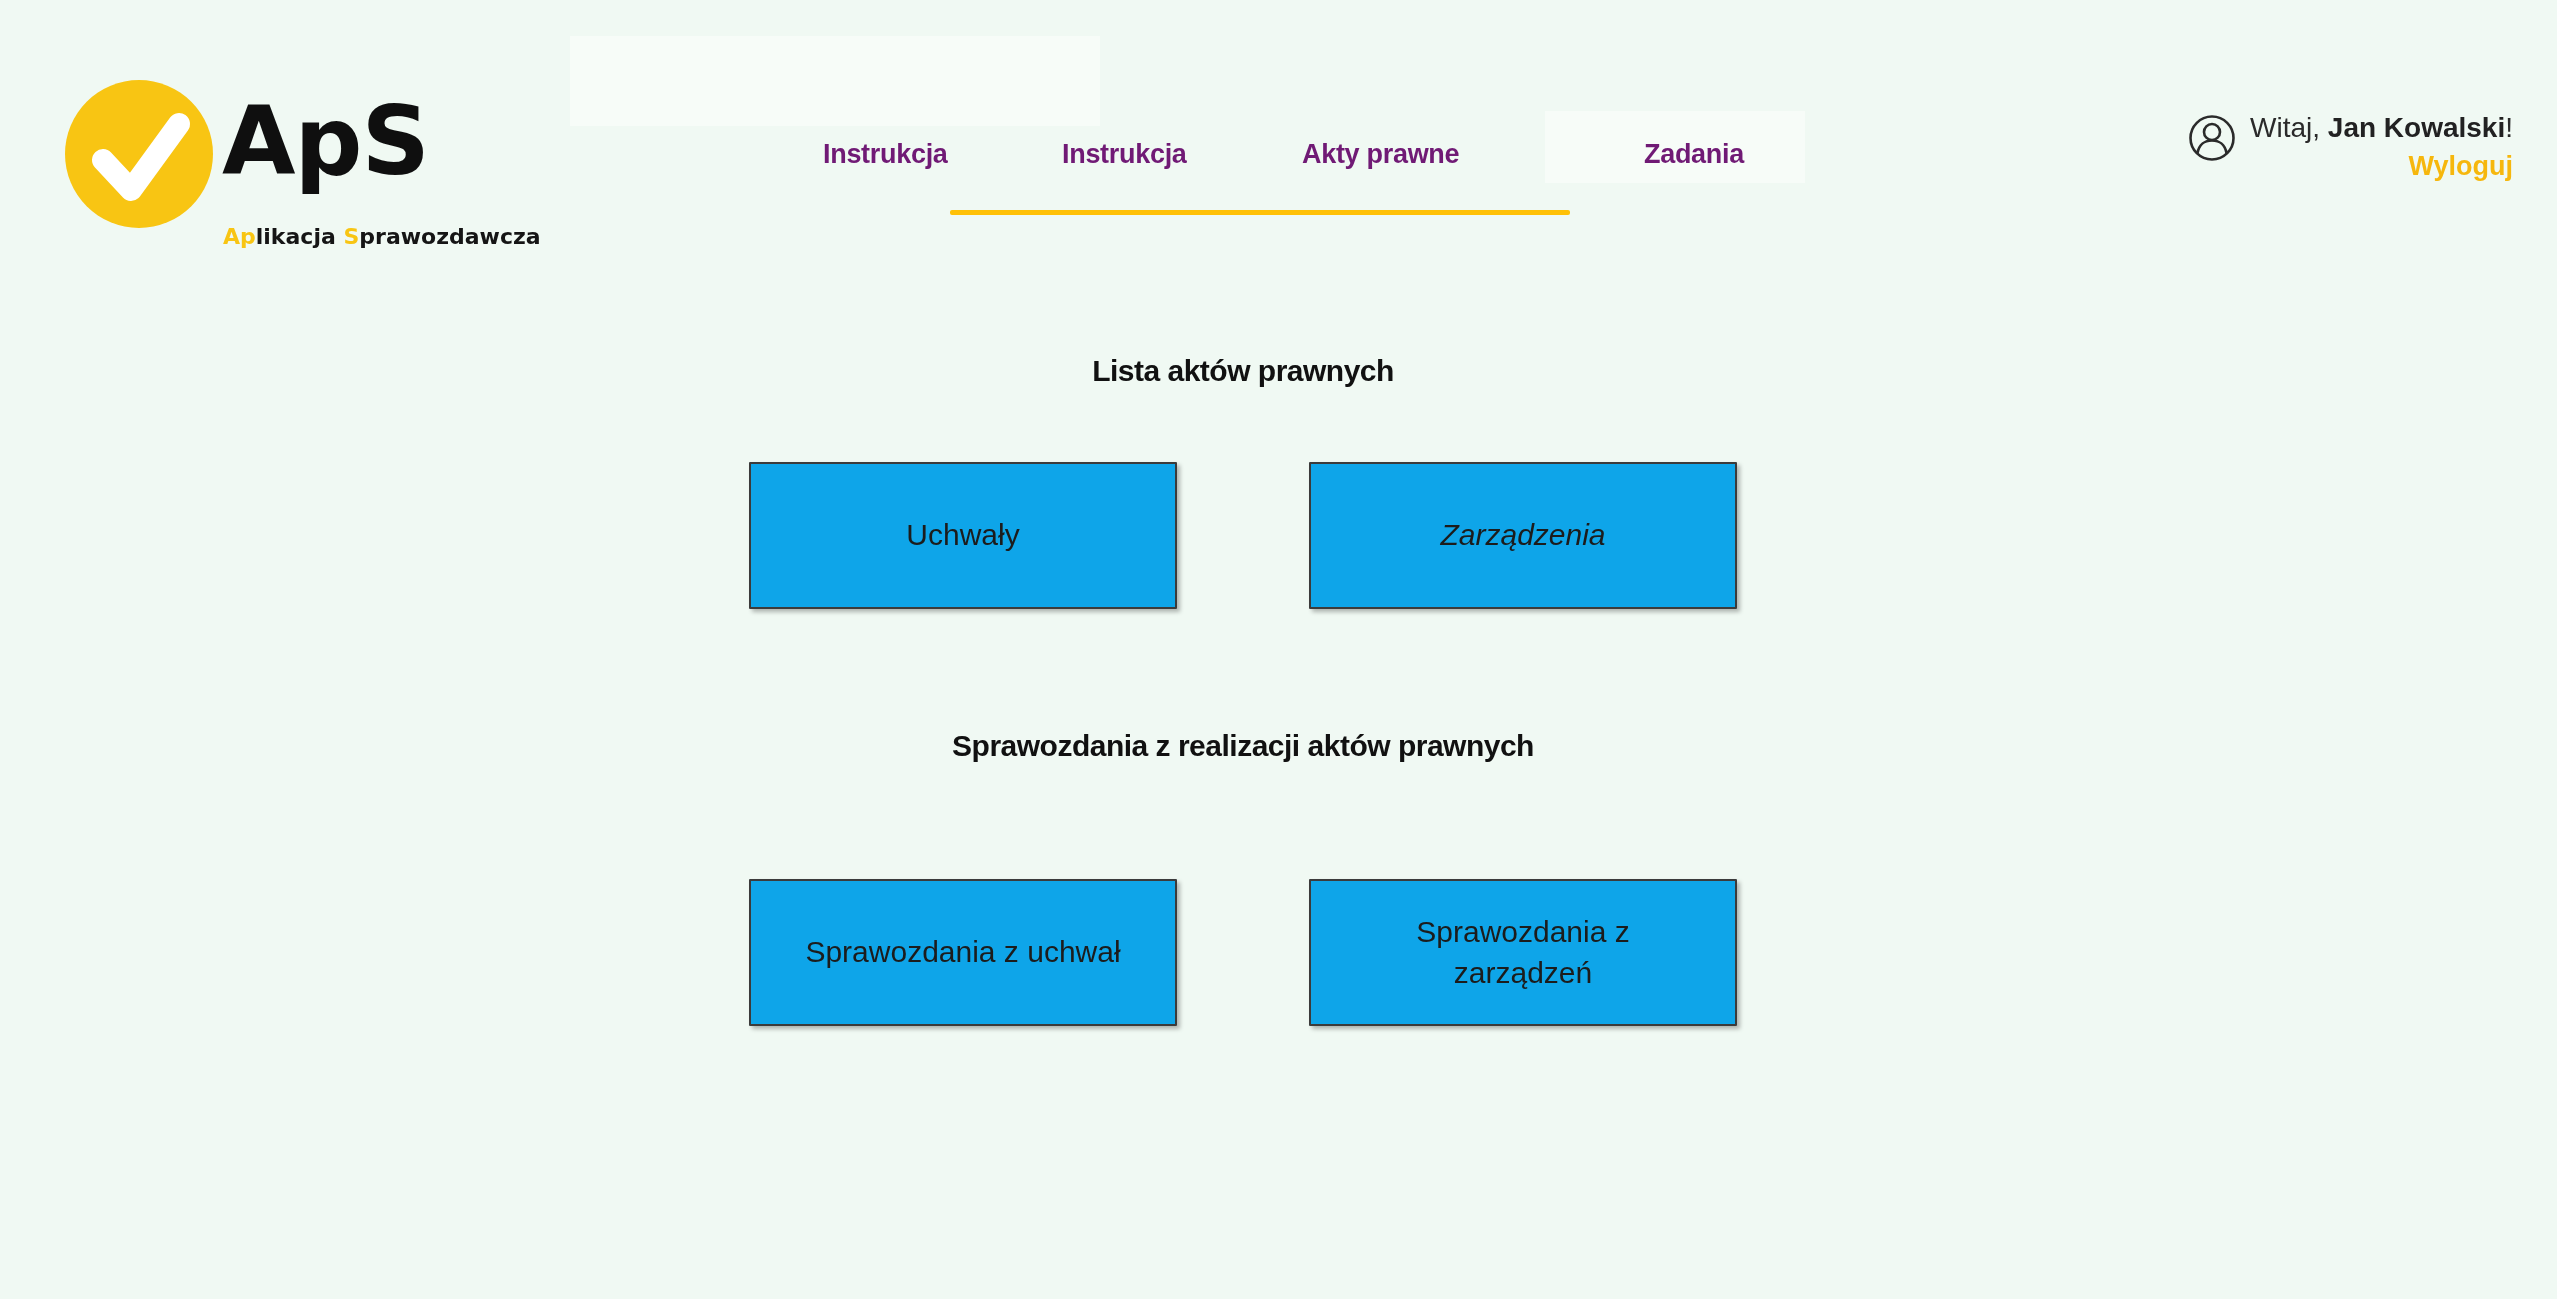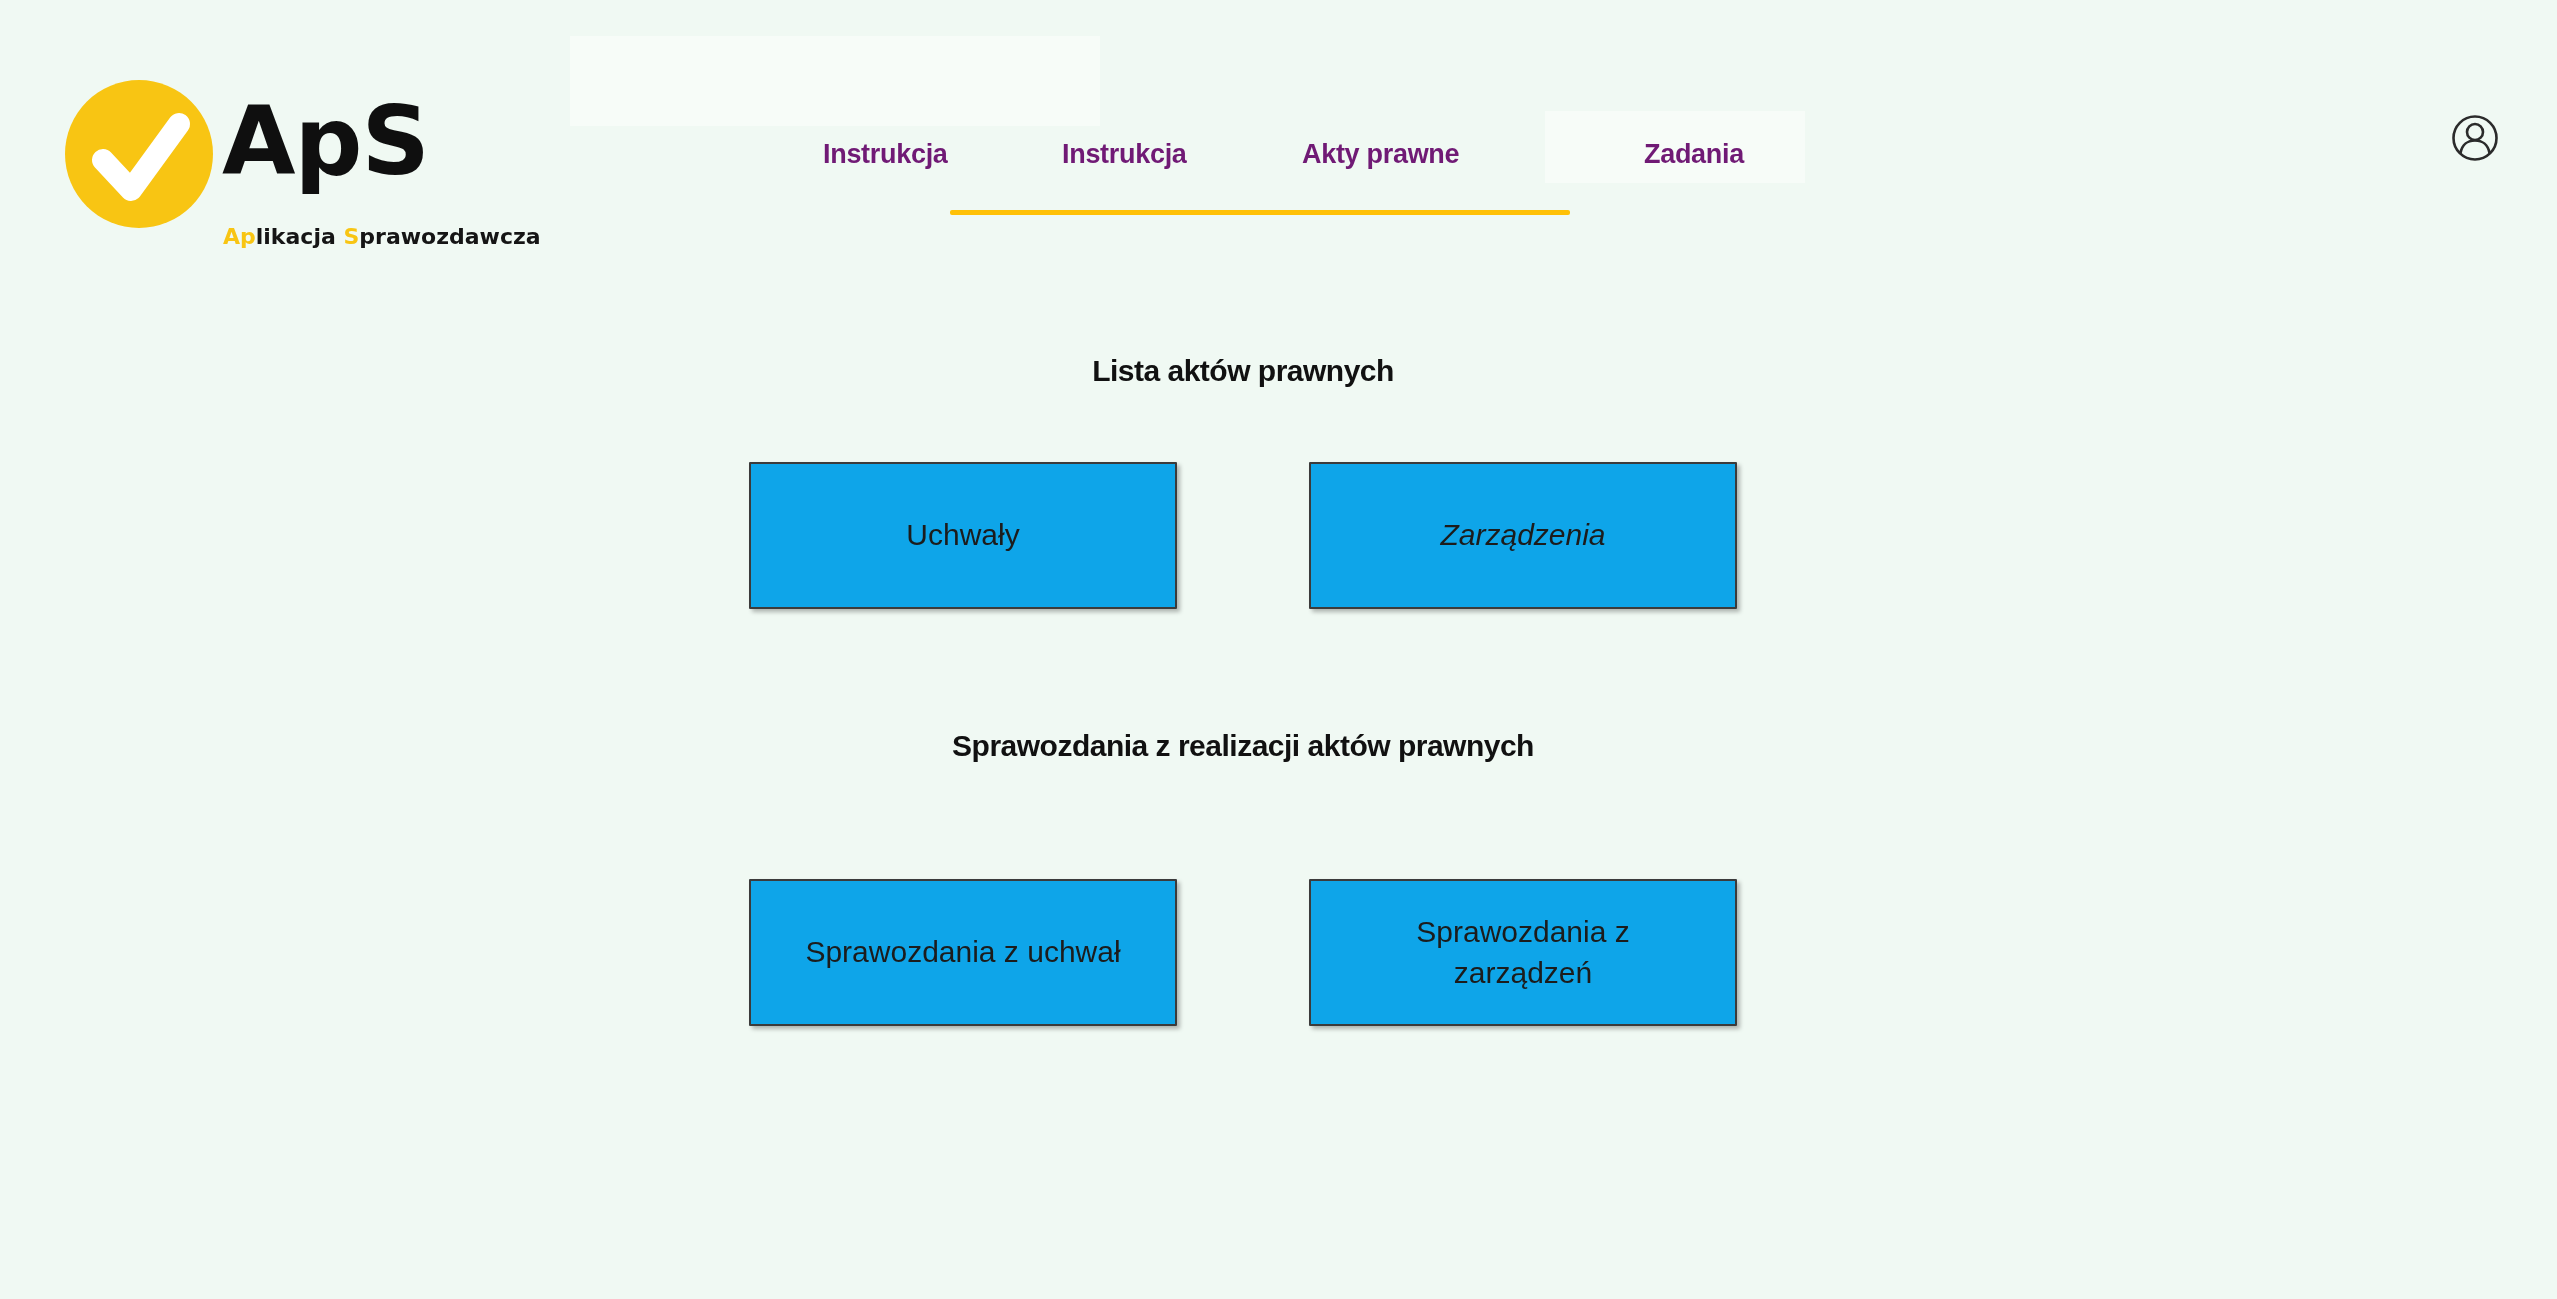--- a/index.html
+++ b/index.html
@@ -107,20 +107,24 @@
       <div class="nav-item nav-zadania">Zadania</div>
       <div class="nav-underline"></div>
     </nav>
 
     <div class="user-area">
       <svg class="avatar" viewBox="0 0 48 48">
         <circle cx="24" cy="24" r="21.5" fill="none" stroke="#2b2b2b" stroke-width="2.6"></circle>
         <circle cx="24" cy="18" r="8" fill="none" stroke="#2b2b2b" stroke-width="2.6"></circle>
         <path d="M9.5 39 C11 30.5 17 26.5 24 26.5 C31 26.5 37 30.5 38.5 39" fill="none" stroke="#2b2b2b" stroke-width="2.6" stroke-linecap="round"></path>
       </svg>
+      <div class="user-text">
+        <span class="greeting"><span>Witaj, </span><b>Jan Kowalski</b><span>!</span></span>
+        <span class="logout">Wyloguj</span>
+      </div>
     </div>
 
   </header>
 
   <main>
 
     <h2 class="section-heading heading-1">Lista aktów prawnych</h2>
 
     <div class="tile tile-r1c1">
       <span>Uchwały</span>

